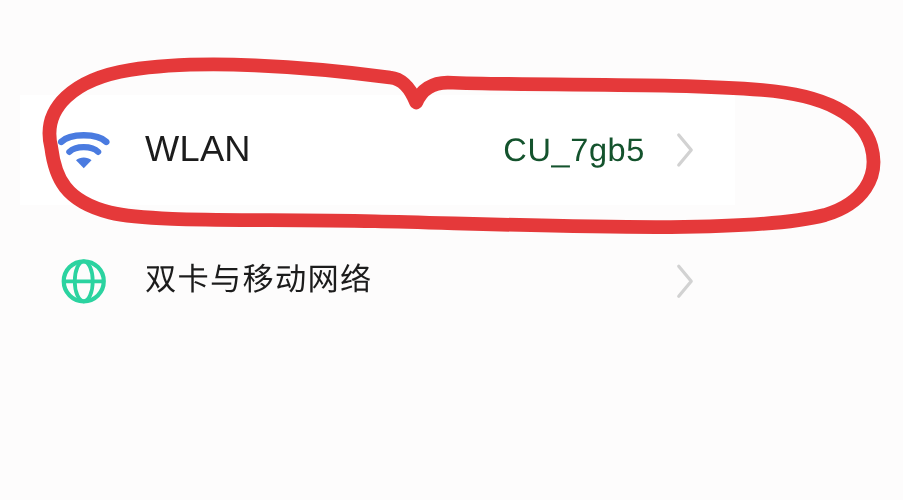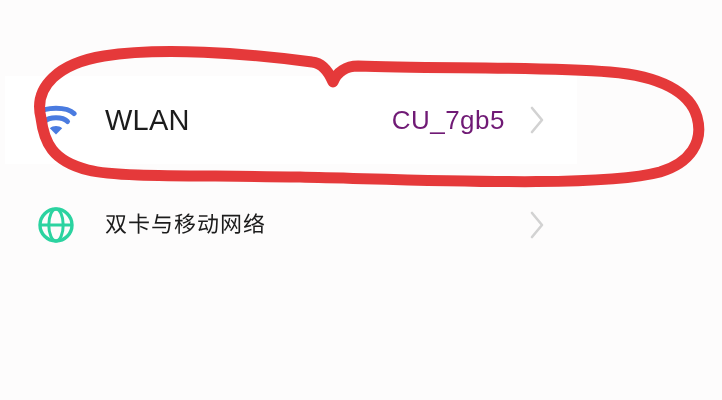--- a/index.html
+++ b/index.html
@@ -27,21 +27,21 @@
   .settings-list {
     position: absolute;
     left: 0;
     top: 0;
     width: 722px;
     height: 400px;
   }
 
   .row {
     position: absolute;
-    left: 5px;
+    left: 16px;
     width: 572px;
     height: 86px;
     display: flex;
     align-items: center;
     box-sizing: border-box;
   }
 
   .row.highlighted {
     background: #ffffff;
   }
@@ -62,29 +62,29 @@
 
   .row-label {
     font-size: 29px;
     color: #1c1c1c;
     letter-spacing: 0.2px;
     white-space: nowrap;
     margin-left: 14px;
     line-height: 1;
   }
   .row-label.cjk {
-    font-family: Liberation Sans, sans-serif;
-    font-size: 22px;
+    font-family: Liberation Mono, monospace;
+    font-size: 25px;
     letter-spacing: 1px;
   }
 
   .row-value {
     margin-left: auto;
     font-size: 26px;
-    color: #701a75;
+    color: #14532d;
     white-space: nowrap;
     letter-spacing: 0.5px;
   }
 
   .chevron {
     width: 44px;
     min-width: 44px;
     display: flex;
     align-items: center;
     justify-content: center;

